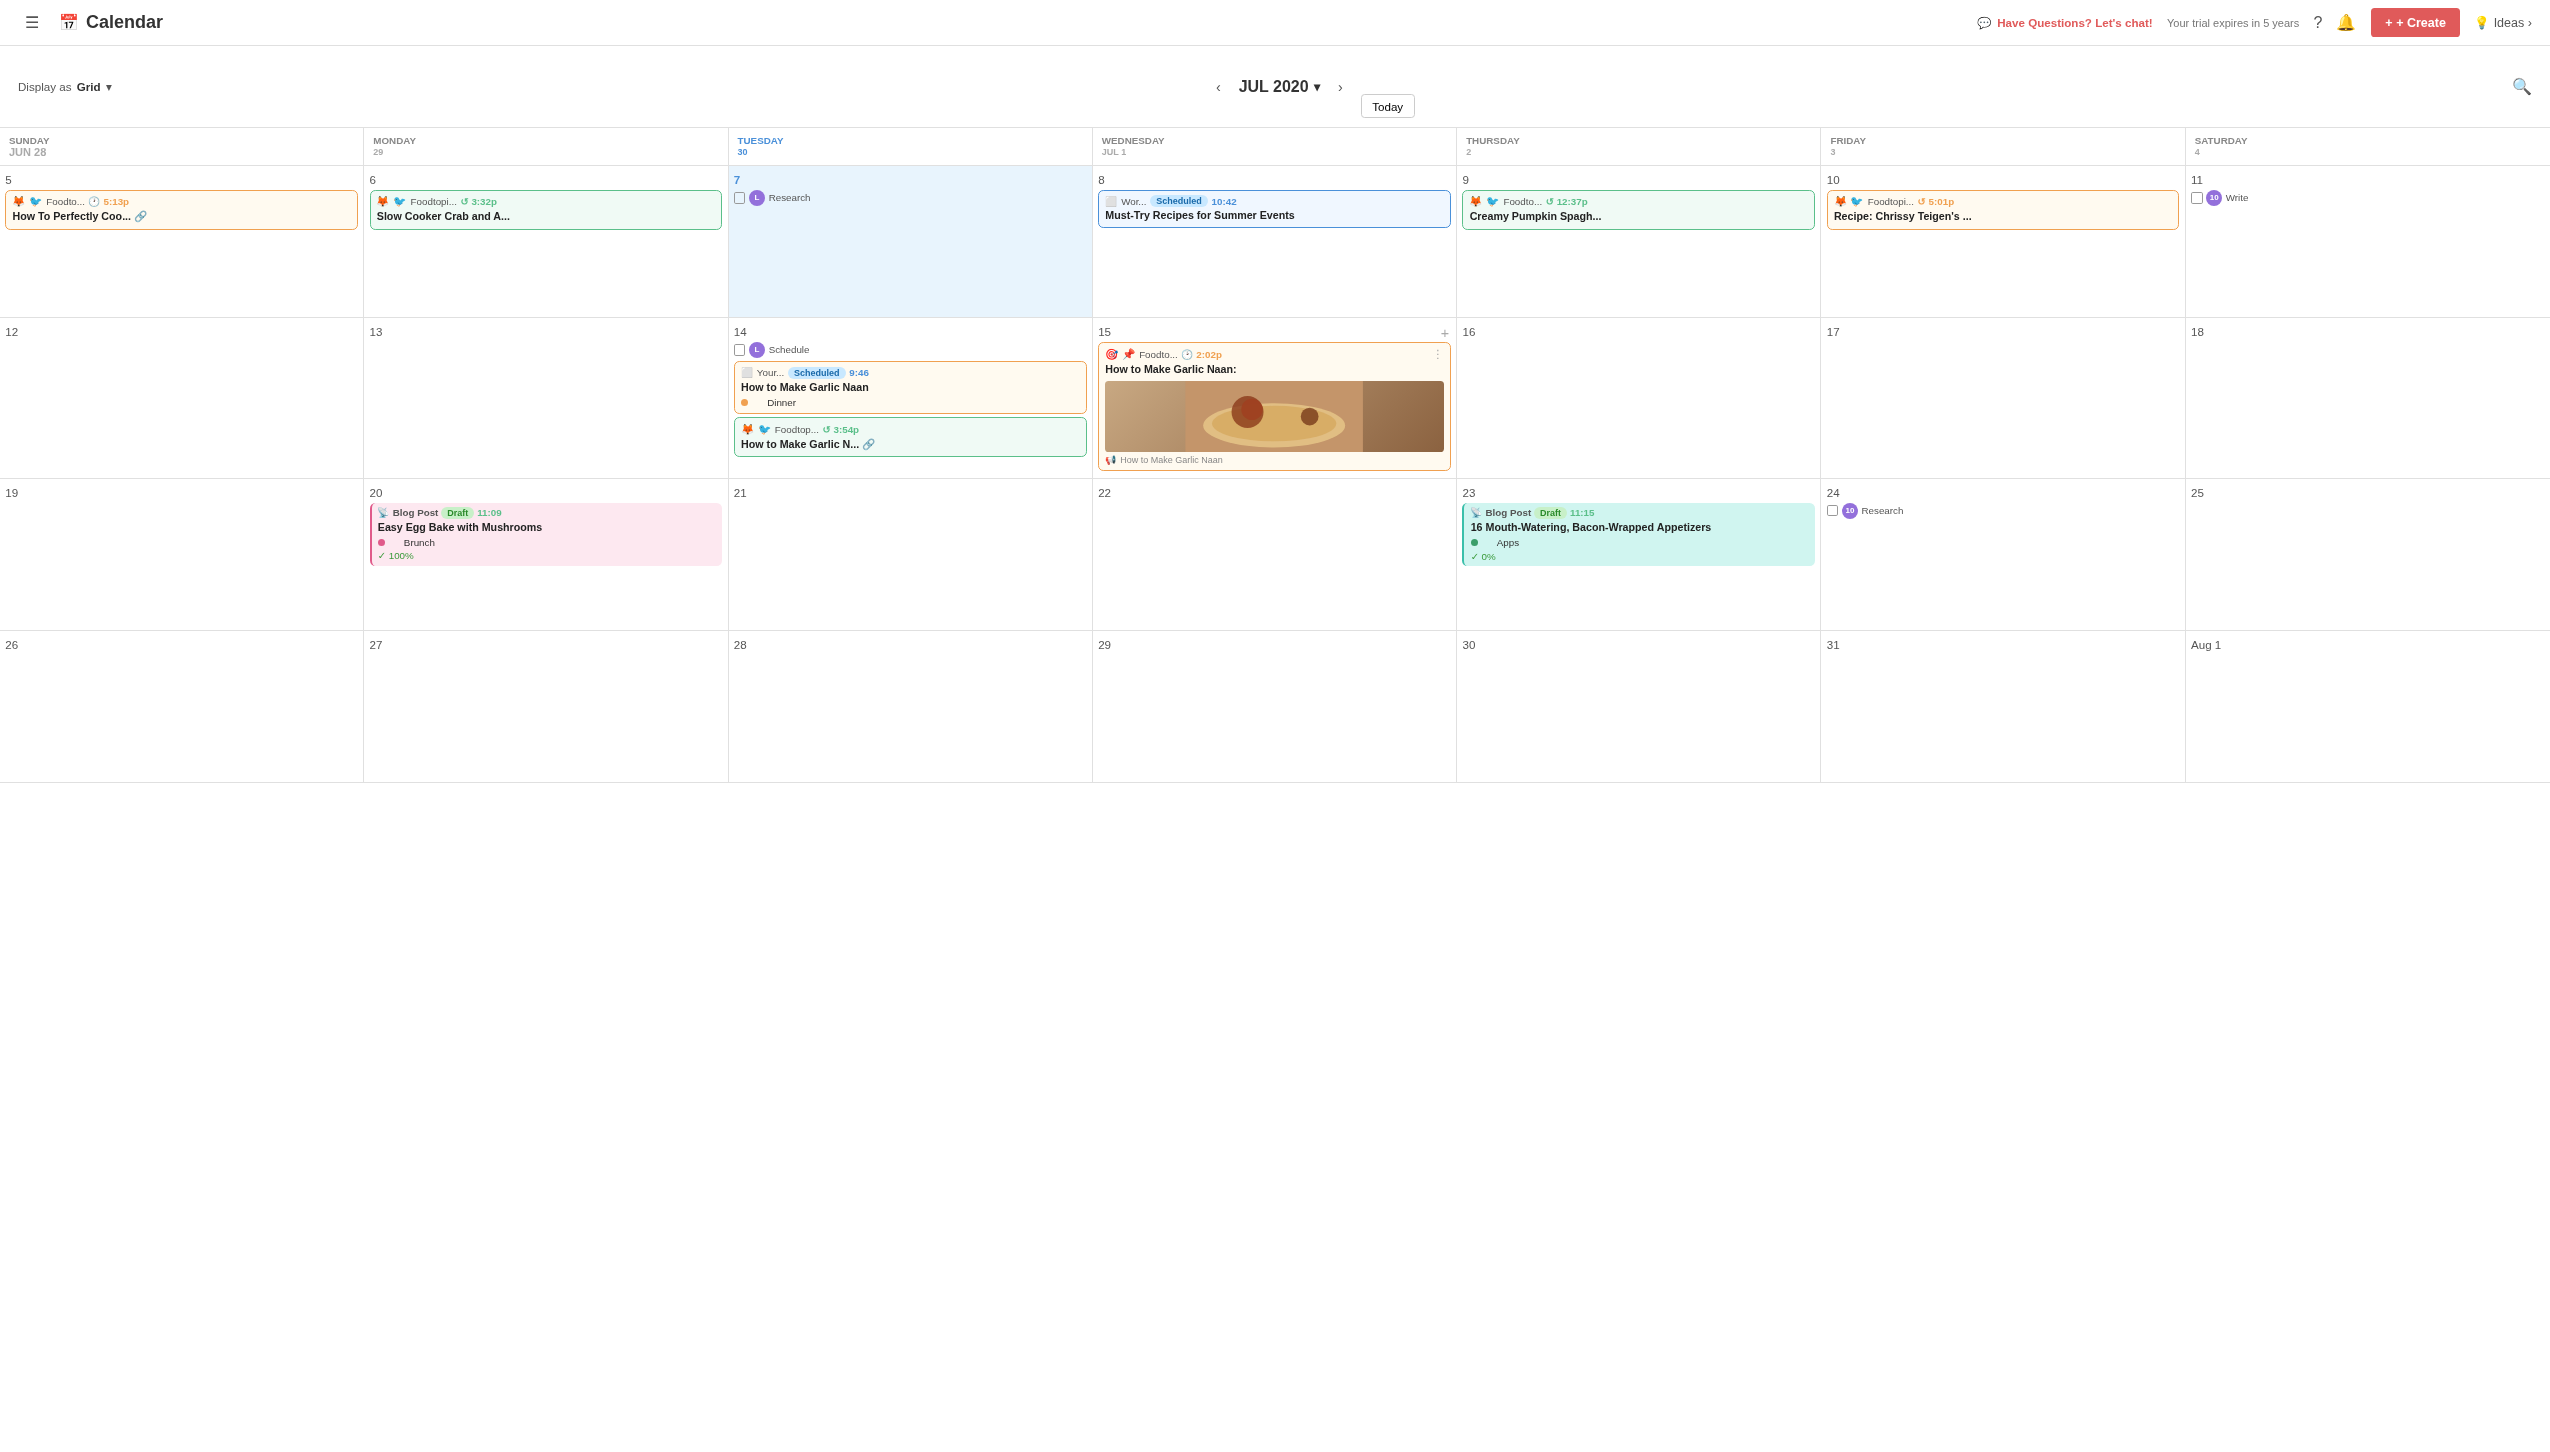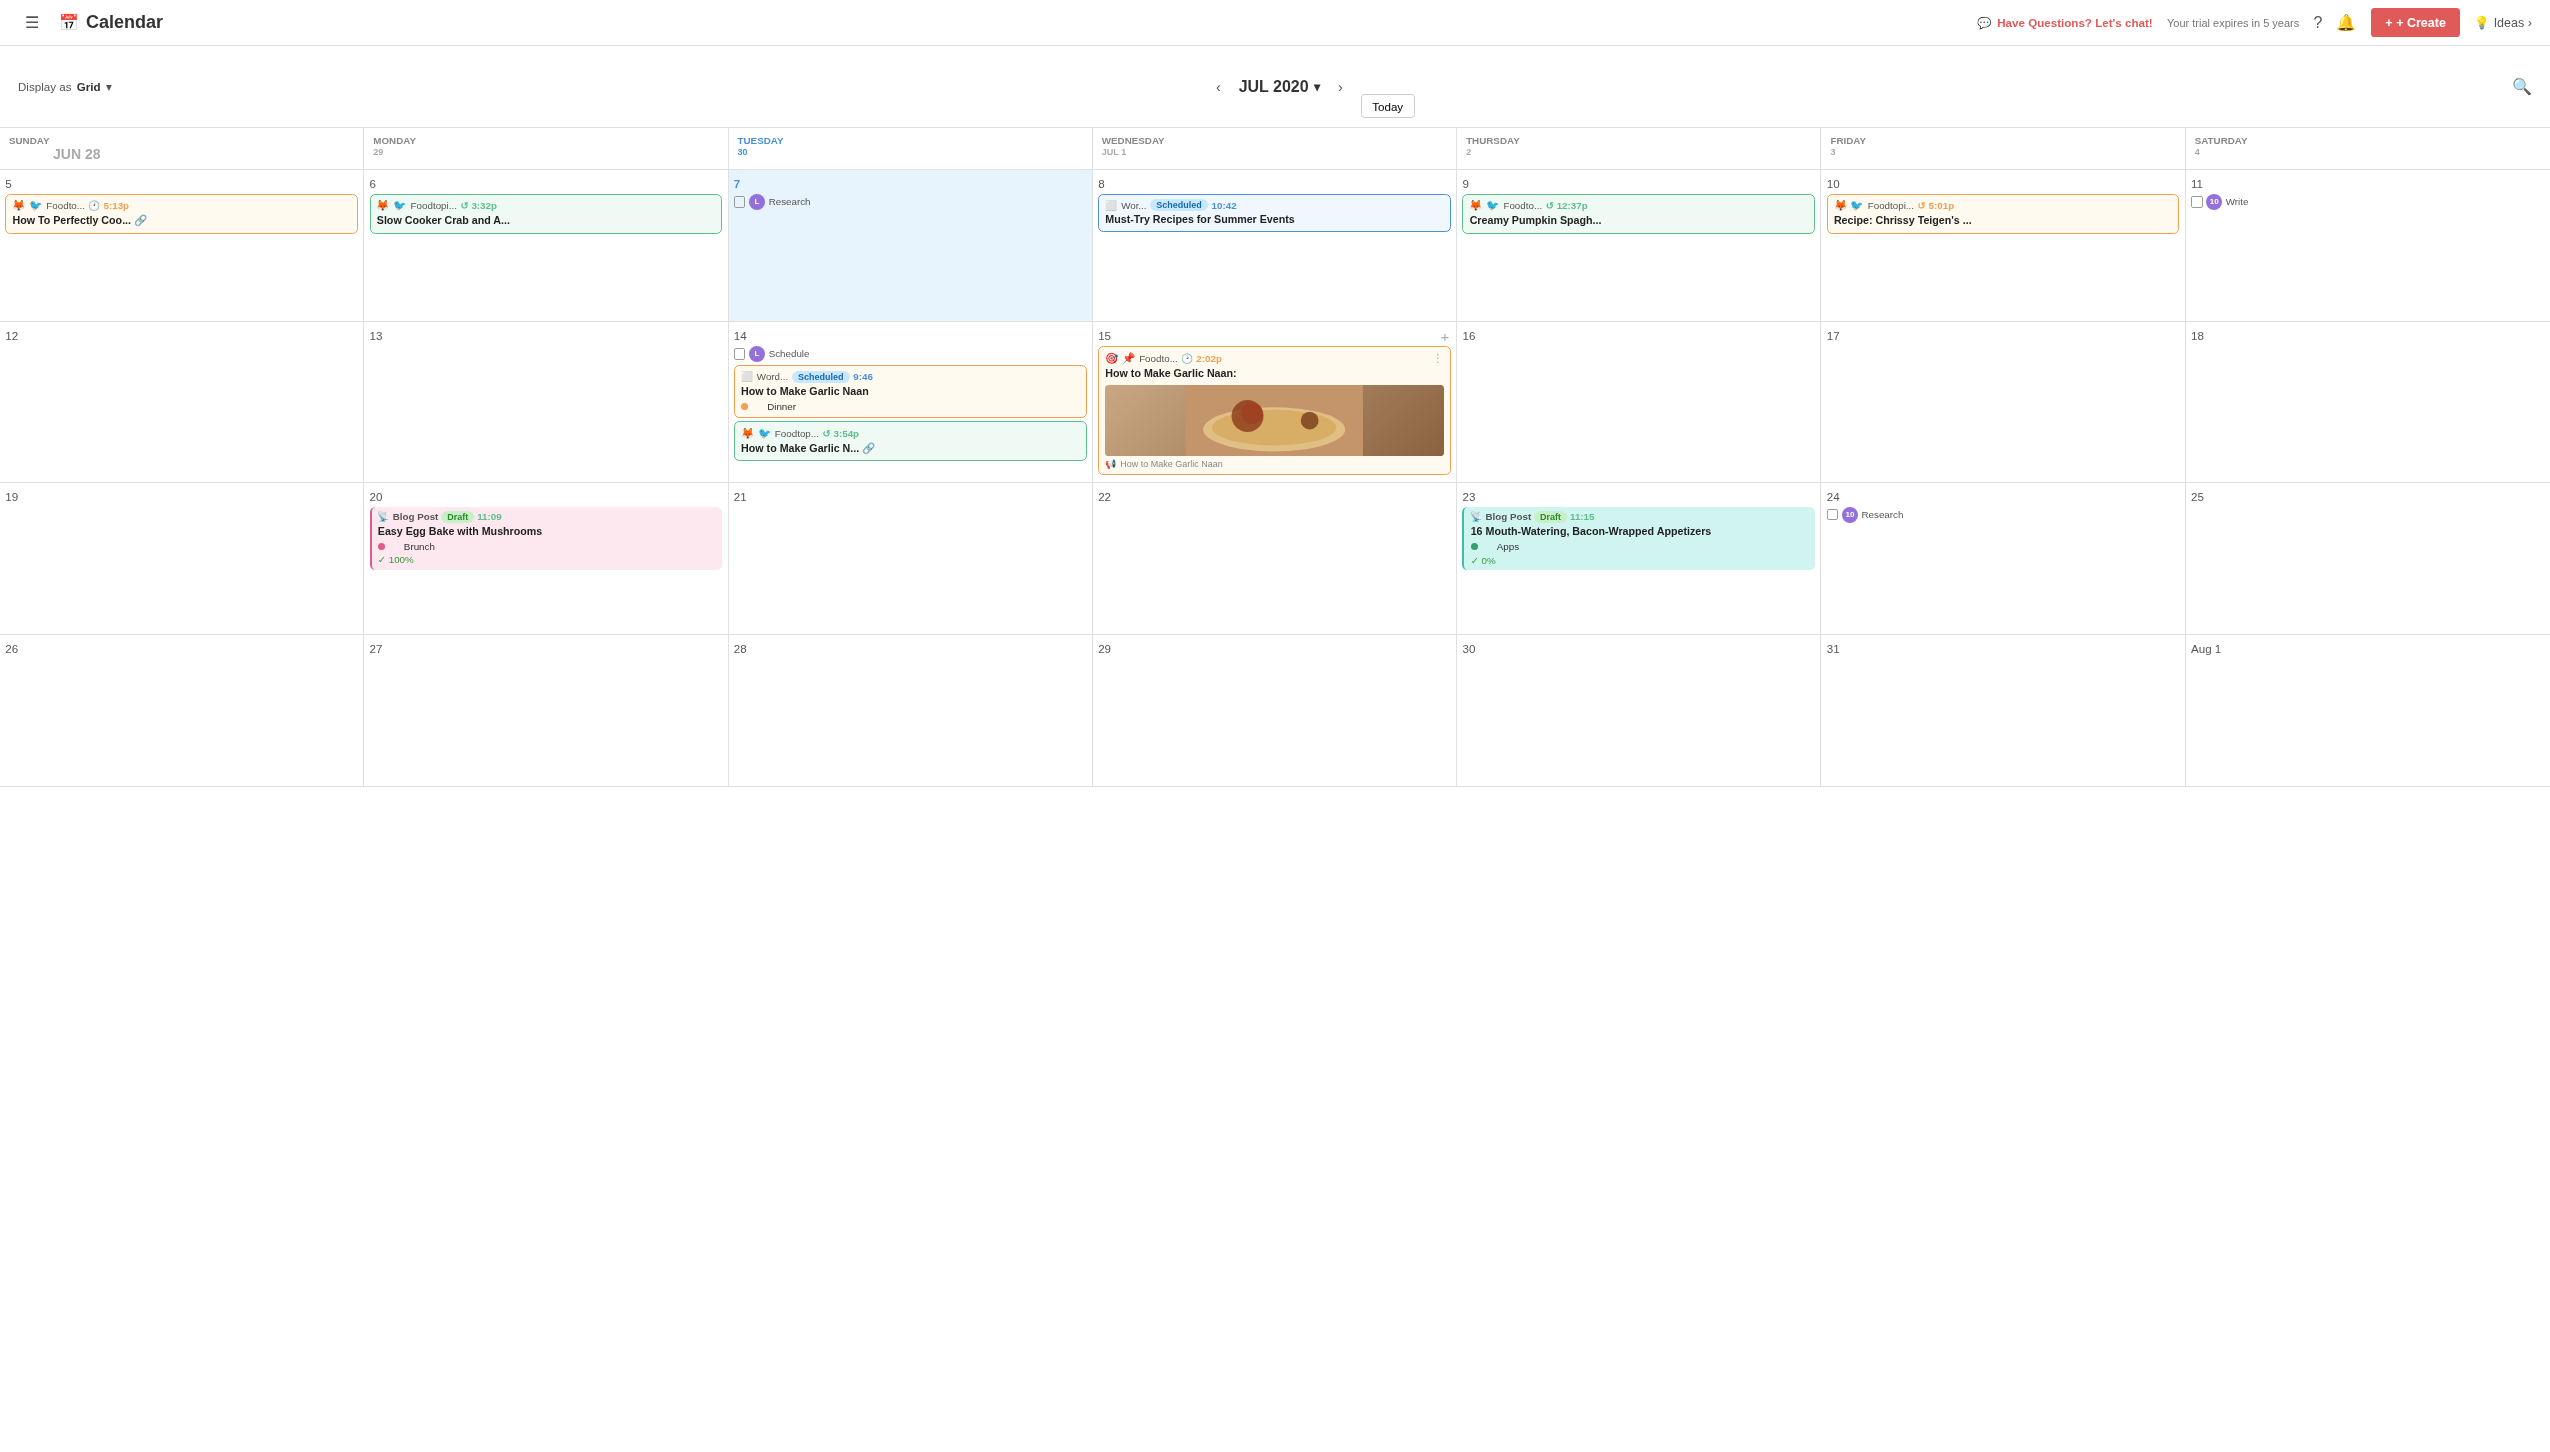--- a/index.html
+++ b/index.html
@@ -130,21 +130,21 @@
     <button class="today-btn">Today</button>
   </div>
   <div style="display:flex; align-items:center; gap:9px;">
     <span style="font-size:16px; cursor:pointer; color:#555;">🔍</span>
   </div>
 </div>
 
 <div class="calendar">
 
   <div class="day-headers">
-    <div class="day-header">SUNDAY<br><span style="font-size:14px; color:#aaa;margin-left:44px;">Jun 28</span></div>
+    <div class="day-header">SUNDAY<br><span style="font-size:11px; color:#aaa;">Jun 28</span></div>
     <div class="day-header">MONDAY<br><span style="font-size:9px; color:#aaa;">29</span></div>
     <div class="day-header" style="color:#4a90d9;">TUESDAY<br><span style="font-size:9px; color:#4a90d9;">30</span></div>
     <div class="day-header">WEDNESDAY<br><span style="font-size:9px; color:#aaa;">Jul 1</span></div>
     <div class="day-header">THURSDAY<br><span style="font-size:9px; color:#aaa;">2</span></div>
     <div class="day-header">FRIDAY<br><span style="font-size:9px; color:#aaa;">3</span></div>
     <div class="day-header">SATURDAY<br><span style="font-size:9px; color:#aaa;">4</span></div>
   </div>
 
   <div class="calendar-row">
 
@@ -245,21 +245,21 @@
     <div class="calendar-cell">
       <div class="cell-date">14</div>
       <div class="small-event-line" style="margin-bottom:3.6px;">
         <span class="checkbox-icon"></span>
         <div class="user-avatar">L</div>
         <span>Schedule</span>
       </div>
       <div class="event-card orange-border" style="margin-bottom:3.6px;">
         <div class="event-header">
           <span style="font-size:9.8px;">⬜</span>
-          <span style="font-size:9.8px; color:#555;">Word...</span>
+          <span style="font-size:9.8px; color:#555;">Your...</span>
           <span class="status-scheduled event-status">Scheduled</span>
           <span class="ev-time blue">9:46</span>
         </div>
         <div class="event-title">How to Make Garlic Naan</div>
         <div class="event-tag">
           <span class="tag-dot orange-dot"></span>
           <span>Dinner</span>
         </div>
       </div>
       <div class="event-card green-border">

